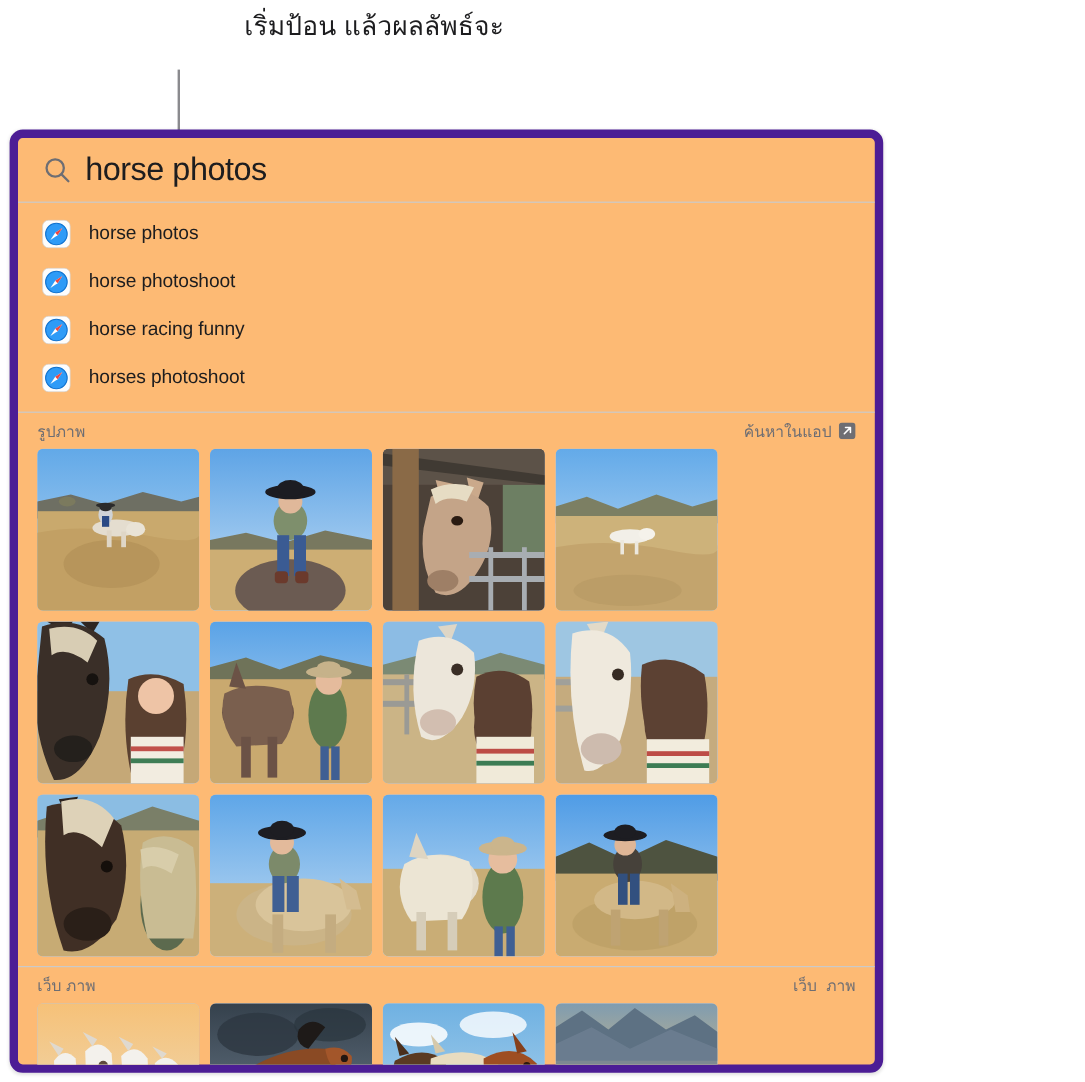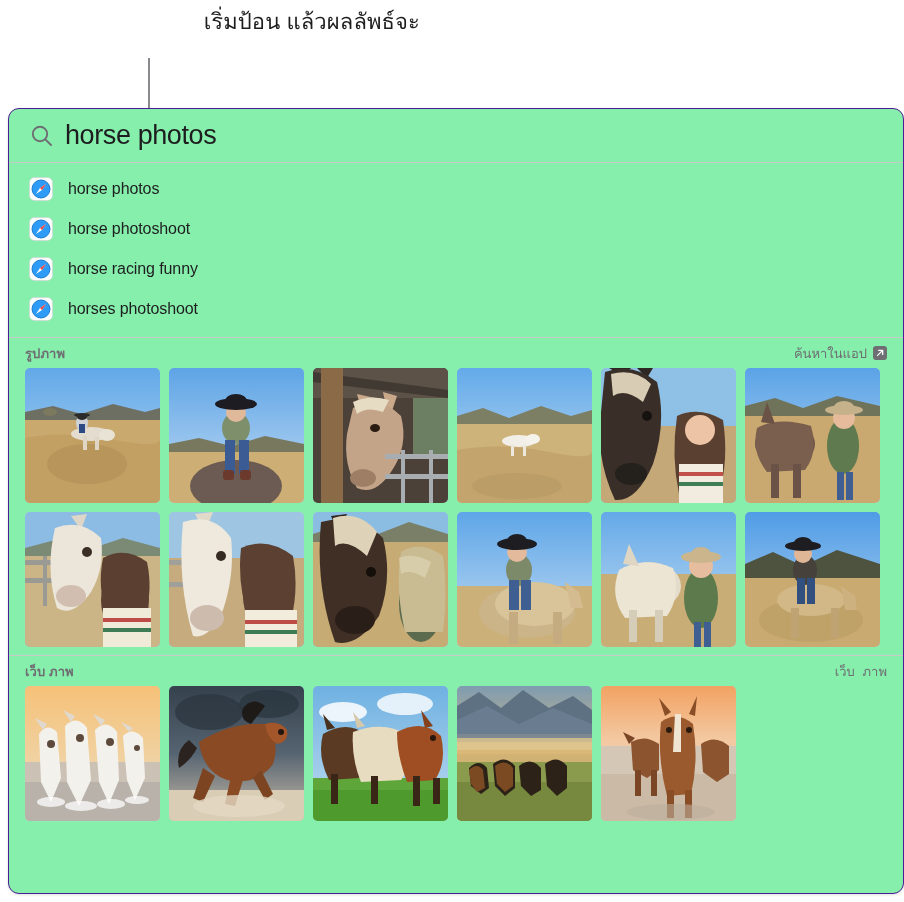--- a/index.html
+++ b/index.html
@@ -32,24 +32,24 @@
     width: 2px;
     height: 66px;
     background: #8a8a8e;
   }
 
   
   .panel {
     position: absolute;
     left: 8px;
     top: 108px;
-    width: 896px;
+    width: 728px;
     height: 786px;
-    background: #86efac;
-    border: 1px solid #4c1d95;
+    background: #fdba74;
+    border: 7px solid #4c1d95;
     border-radius: 11px;
     overflow: hidden;
     box-shadow: 0 1px 3px rgba(0,0,0,0.12);
   }
 
   
   .search-row {
     height: 54px;
     display: flex;
     align-items: center;
@@ -86,21 +86,20 @@
     align-items: center;
     justify-content: space-between;
     height: 31px;
     padding: 0 16px;
     border-top: 1px solid #cacaca;
   }
   .section-title {
     font-size: 13px;
     color: #6e6e73;
     letter-spacing: 0.1px;
-    font-weight: bold;
   }
   .section-action {
     display: flex;
     align-items: center;
     gap: 6px;
     font-size: 13px;
     color: #6e6e73;
     font-family: Liberation Mono, monospace;
   }
   .arrow-box { width: 14px; height: 14px; flex: none; }

